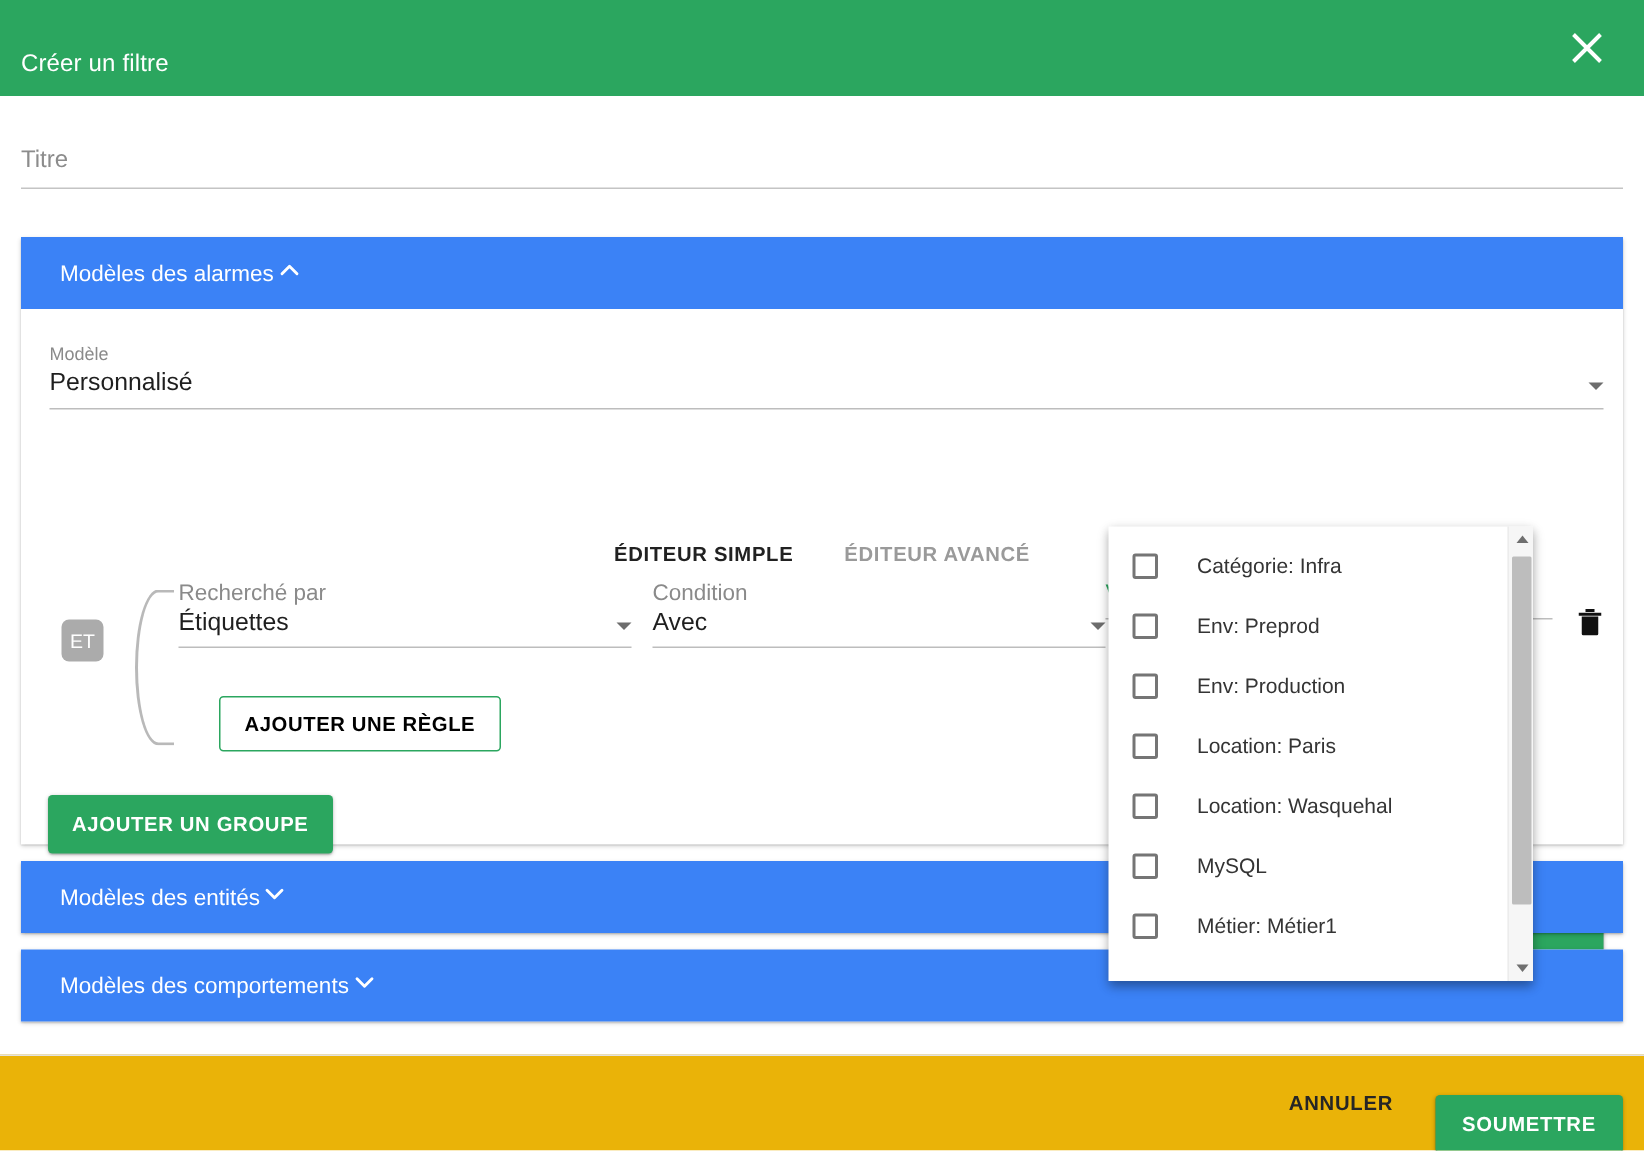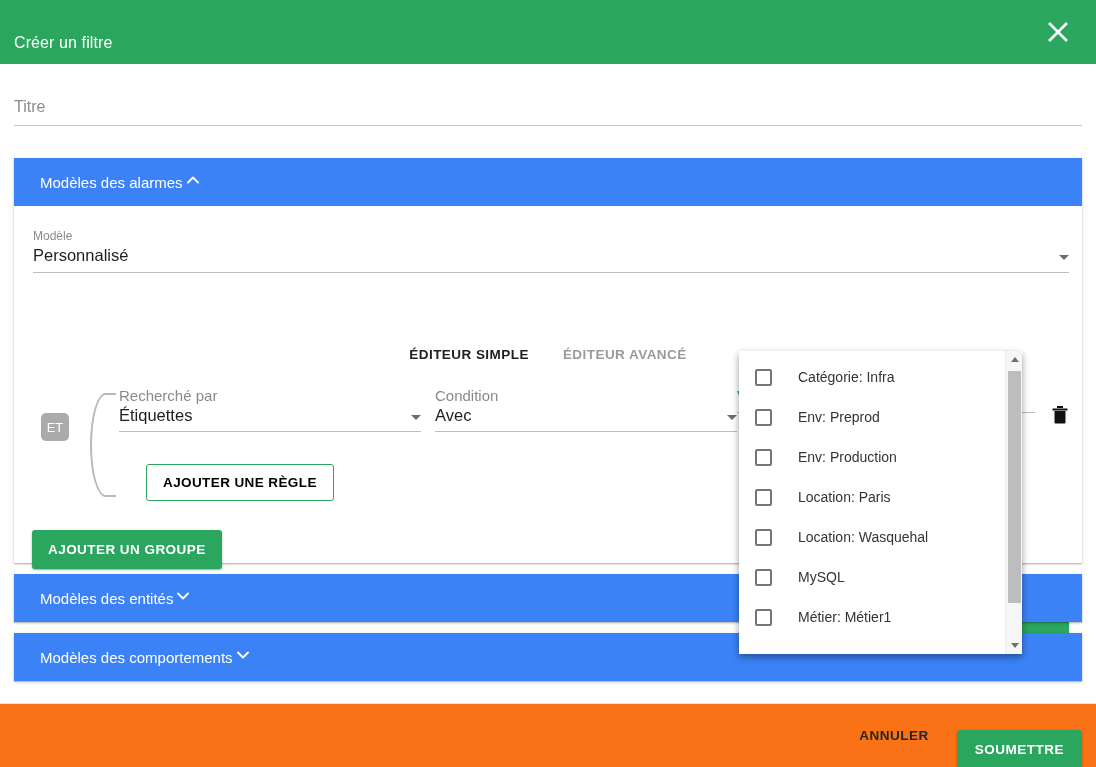--- a/index.html
+++ b/index.html
@@ -136,21 +136,21 @@
     width: 0; height: 0;
     border-left: 5px solid transparent;
     border-right: 5px solid transparent;
     border-top: 5px solid #6d6d6d;
     margin-bottom: 5px;
   }
 
   
   .tabs {
     position: absolute;
-    top: 135px; left: 0;
+    top: 150px; left: 0;
     width: 1068px;
     display: flex;
     justify-content: center;
     gap: 18px;
   }
   .tab {
     font-size: 13.5px;
     font-weight: 600;
     letter-spacing: .45px;
     padding: 6px 8px;
@@ -340,21 +340,21 @@
     border-radius: 1px;
     cursor: pointer;
   }
 
   
   .dlg-footer {
     position: absolute;
     bottom: 0; left: 0;
     width: 1096px; height: 64px;
     border-top: 1px solid #e2e2e2;
-    background: #f97316;
+    background: #eab308;
     display: flex;
     align-items: center;
     justify-content: flex-end;
     padding-right: 14px;
     gap: 14px;
   }
   .btn-cancel {
     background: none; border: none;
     color: #262626;
     font-size: 13.5px;

